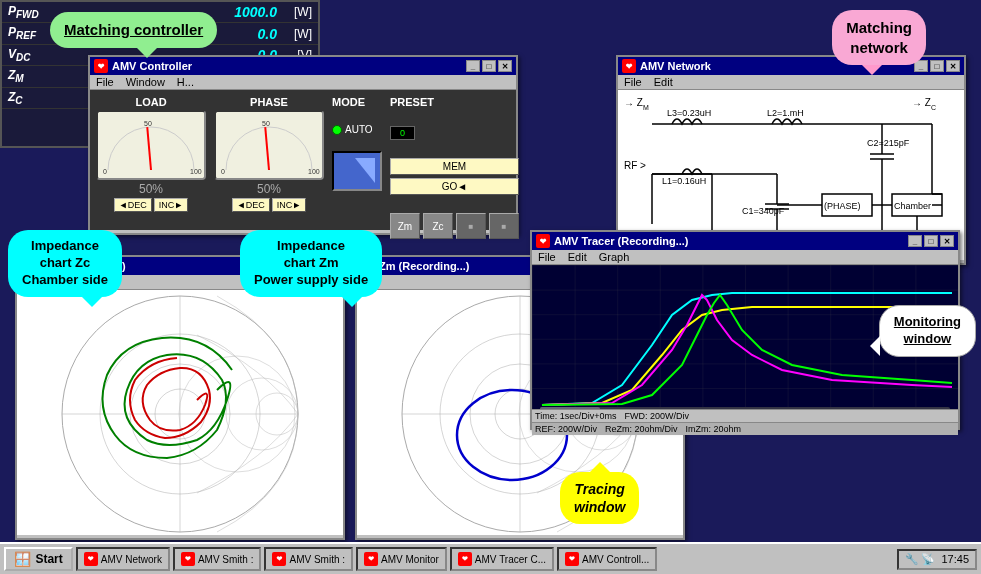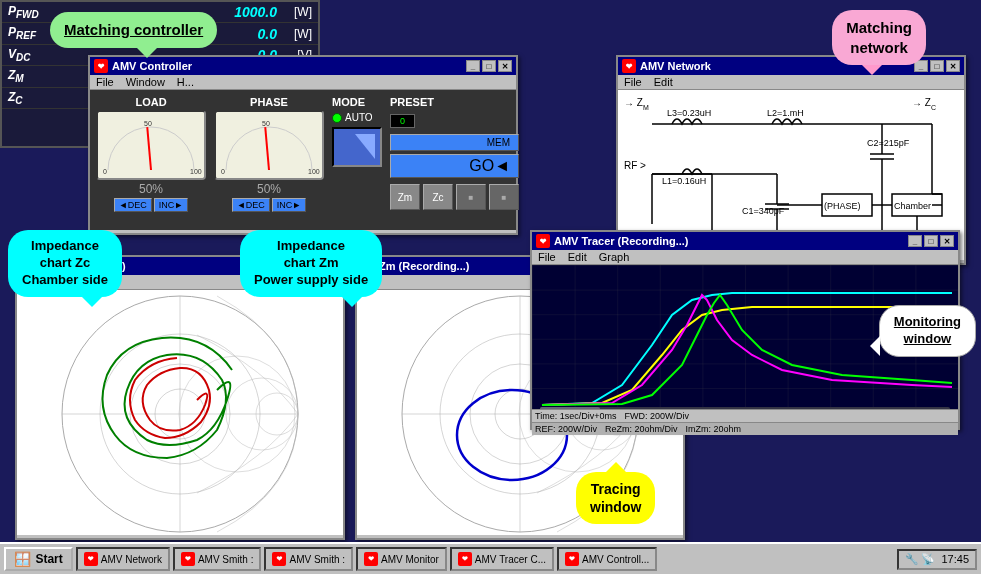--- a/index.html
+++ b/index.html
@@ -95,22 +95,23 @@
     }
     #callout-zm::after {
       border-top-color: #00ffff;
       bottom: -20px;
       right: 20px;
     }
 
     
     #callout-tw {
       bottom: 50px;
-      left: 576px;
+      left: 560px;
       font-size: 14px;
+      font-style: italic;
     }
     #callout-tw::after {
       border-bottom-color: #ffff00;
       top: -20px;
       left: 30px;
     }
 
     
     #callout-mw {
       top: 305px;
@@ -224,32 +225,31 @@
     }
     .meter-percent {
       color: #aaa;
       font-size: 12px;
     }
     .meter-buttons {
       display: flex;
       gap: 2px;
     }
     .meter-btn {
-      background: #3b82f6;
+      background: #fef9c3;
       border: 1px outset #aaa;
       font-size: 9px;
       padding: 1px 4px;
       cursor: pointer;
-      text-align: right;
     }
     
     .mode-panel {
       display: flex;
       flex-direction: column;
-      gap: 4px;
+      gap: 16px;
       color: white;
       font-size: 11px;
     }
     .mode-label { font-weight: bold; }
     .mode-auto {
       display: flex;
       align-items: center;
       gap: 3px;
       font-size: 10px;
     }
@@ -566,21 +566,21 @@
       <div class="blue-box"></div>
     </div>
 
     <div class="mode-panel">
       <div class="mode-label">PRESET</div>
       <div class="preset-row">
         <input type="text" class="preset-input" value="0" style="width: 25px; height: 14px; background: black; color: rgb(0, 255, 0); font-size: 9px; border: 1px solid rgb(102, 102, 102); text-align: center;">
       </div>
       <div style="display:flex; flex-direction:column; gap:3px;">
         <button class="meter-btn" style="font-size:10px; padding:2px 8px;">MEM</button>
-        <button class="meter-btn" style="font-size:16px; padding:2px 8px;">GO◄</button>
+        <button class="meter-btn" style="font-size:10px; padding:2px 8px;">GO◄</button>
       </div>
       <div style="display:flex; gap:3px; margin-top:2px;">
         <div class="icon-box">
           <span style="font-size:10px; color:white;">Zm</span>
         </div>
         <div class="icon-box">
           <span style="font-size:10px; color:white;">Zc</span>
         </div>
         <div class="icon-box" style="background:#666;">
           <span style="font-size:8px; color:#aaa;">■</span>

